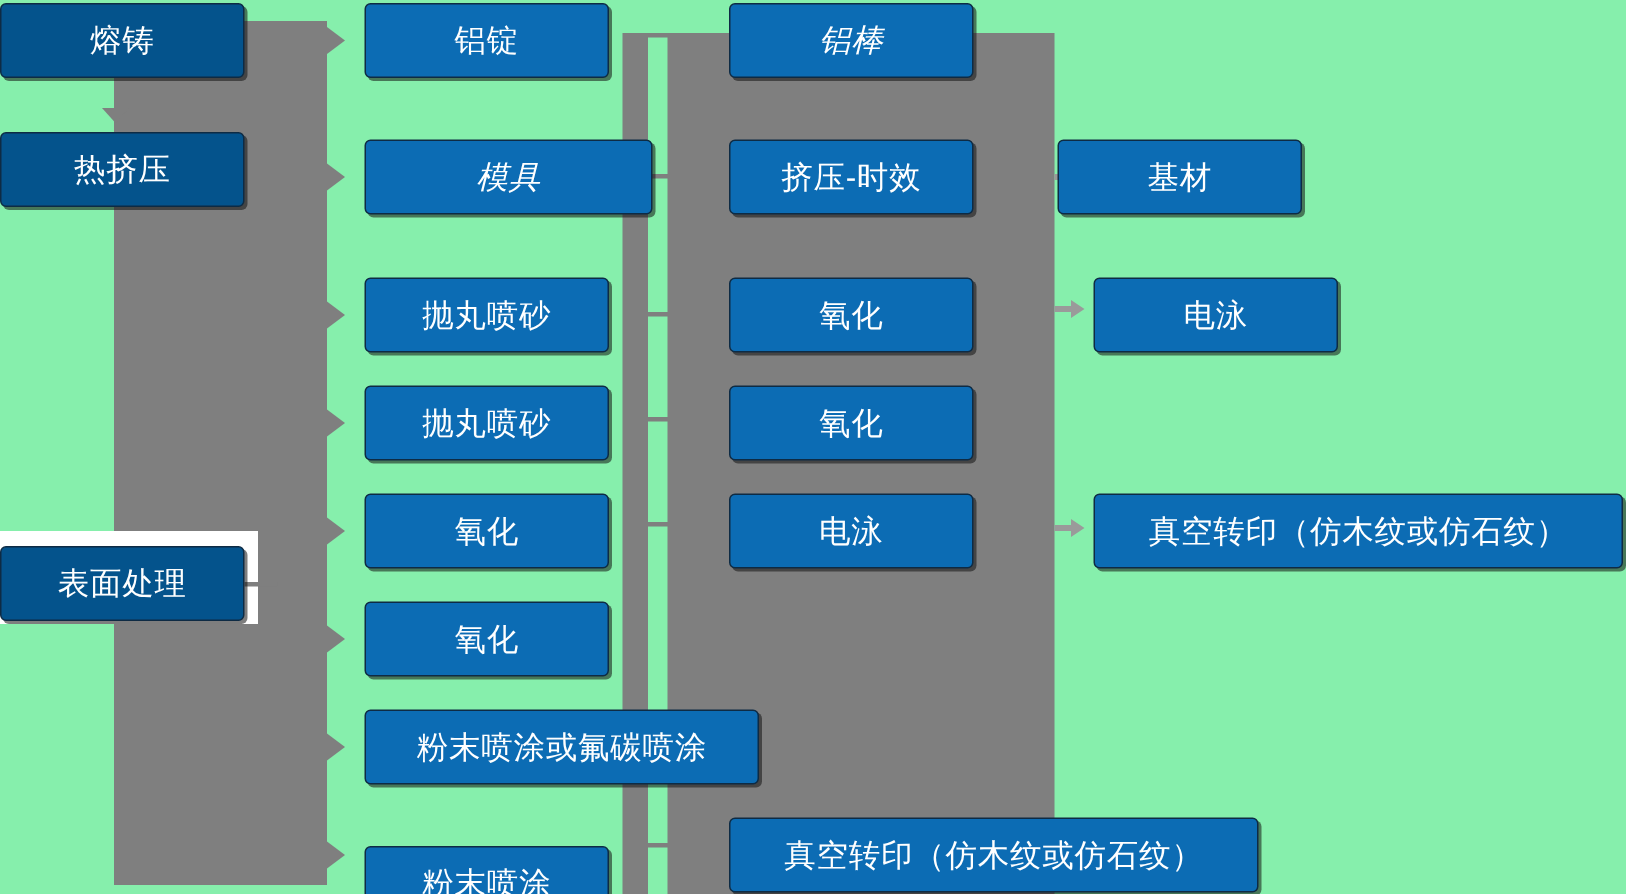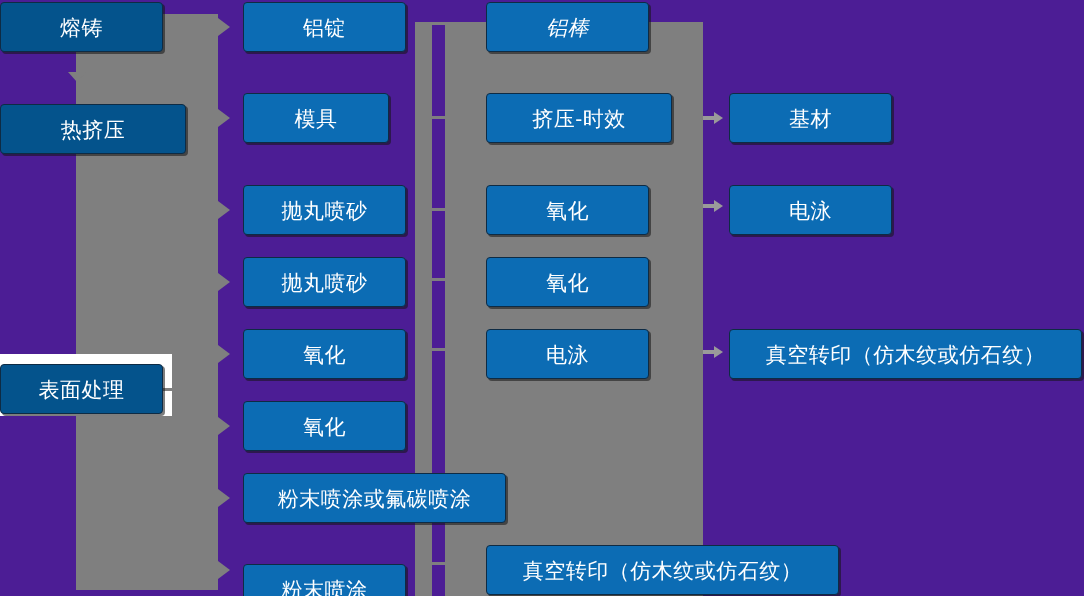--- a/index.html
+++ b/index.html
@@ -4,21 +4,21 @@
 <style>
   html,body{margin:0;padding:0;background:#ffffff;}
   body{
     font-family:"Liberation Sans","DejaVu Sans",sans-serif;
     -webkit-font-smoothing:none;
   }
   #canvas{
     position:relative;
     width:1084px;
     height:596px;
-    background:#4c1d95;
+    background:#86efac;
     overflow:hidden;
   }
 
   
   .gray{
     position:absolute;
     background:#7f7f7f;
   }
   .gray-arrow{
     position:absolute;
@@ -107,31 +107,31 @@
 
   <div class="small-arrow-stem" style="left:703px; top:204px; width:12px;"></div>
   <div class="small-arrow" style="left:714px; top:200px;"></div>
 
   <div class="small-arrow-stem" style="left:703px; top:350px; width:12px;"></div>
   <div class="small-arrow" style="left:714px; top:346px;"></div>
 
   <div class="node dark" style="left:0px; top:2px; width:163px; height:50px;">
     <span>熔铸</span>
   </div>
-  <div class="node dark" style="left:0px; top:104px; width:186px; height:50px;align-items:center;">
+  <div class="node dark" style="left:0px; top:88px; width:163px; height:50px;align-items:center;">
     <span>热挤压</span>
   </div>
   <div class="node mid" style="left:243px; top:2px; width:163px; height:50px;">
     <span>铝锭</span>
   </div>
 
   <div class="node dark" style="left:0px; top:364px; width:163px; height:50px;">
     <span>表面处理</span>
   </div>
-  <div class="node mid" style="left:243px; top:93px; width:146px; height:50px;">
+  <div class="node mid" style="left:243px; top:93px; width:192px; height:50px;font-style:italic;">
     <span>模具</span>
   </div>
   <div class="node mid" style="left:243px; top:185px; width:163px; height:50px;">
     <span>抛丸喷砂</span>
   </div>
   <div class="node mid" style="left:243px; top:257px; width:163px; height:50px;">
     <span>抛丸喷砂</span>
   </div>
   <div class="node mid" style="left:243px; top:329px; width:163px; height:50px;">
     <span>氧化</span>
@@ -142,37 +142,37 @@
   <div class="node mid wide" style="left:243px; top:473px; width:263px; height:50px;">
     <span>粉末喷涂或氟碳喷涂</span>
   </div>
   <div class="node mid" style="left:243px; top:545px; width:163px; height:50px;margin-top:19px;">
     <span>粉末喷涂</span>
   </div>
 
   <div class="node mid" style="left:486px; top:2px; width:163px; height:50px;font-style:italic;">
     <span>铝棒</span>
   </div>
-  <div class="node mid" style="left:486px; top:93px; width:186px; height:50px;">
+  <div class="node mid" style="left:486px; top:93px; width:163px; height:50px;">
     <span>挤压-时效</span>
   </div>
   <div class="node mid" style="left:486px; top:185px; width:163px; height:50px;">
     <span>氧化</span>
   </div>
   <div class="node mid" style="left:486px; top:257px; width:163px; height:50px;">
     <span>氧化</span>
   </div>
   <div class="node mid" style="left:486px; top:329px; width:163px; height:50px;">
     <span>电泳</span>
   </div>
   <div class="node mid wide" style="left:486px; top:545px; width:353px; height:50px;">
     <span>真空转印（仿木纹或仿石纹）</span>
   </div>
 
-  <div class="node mid" style="left:729px; top:93px; width:163px; height:50px;">
+  <div class="node mid" style="left:705px; top:93px; width:163px; height:50px;">
     <span>基材</span>
   </div>
   <div class="node mid" style="left:729px; top:185px; width:163px; height:50px;">
     <span>电泳</span>
   </div>
   <div class="node mid wide" style="left:729px; top:329px; width:353px; height:50px;">
     <span>真空转印（仿木纹或仿石纹）</span>
   </div>
 
 </div>

